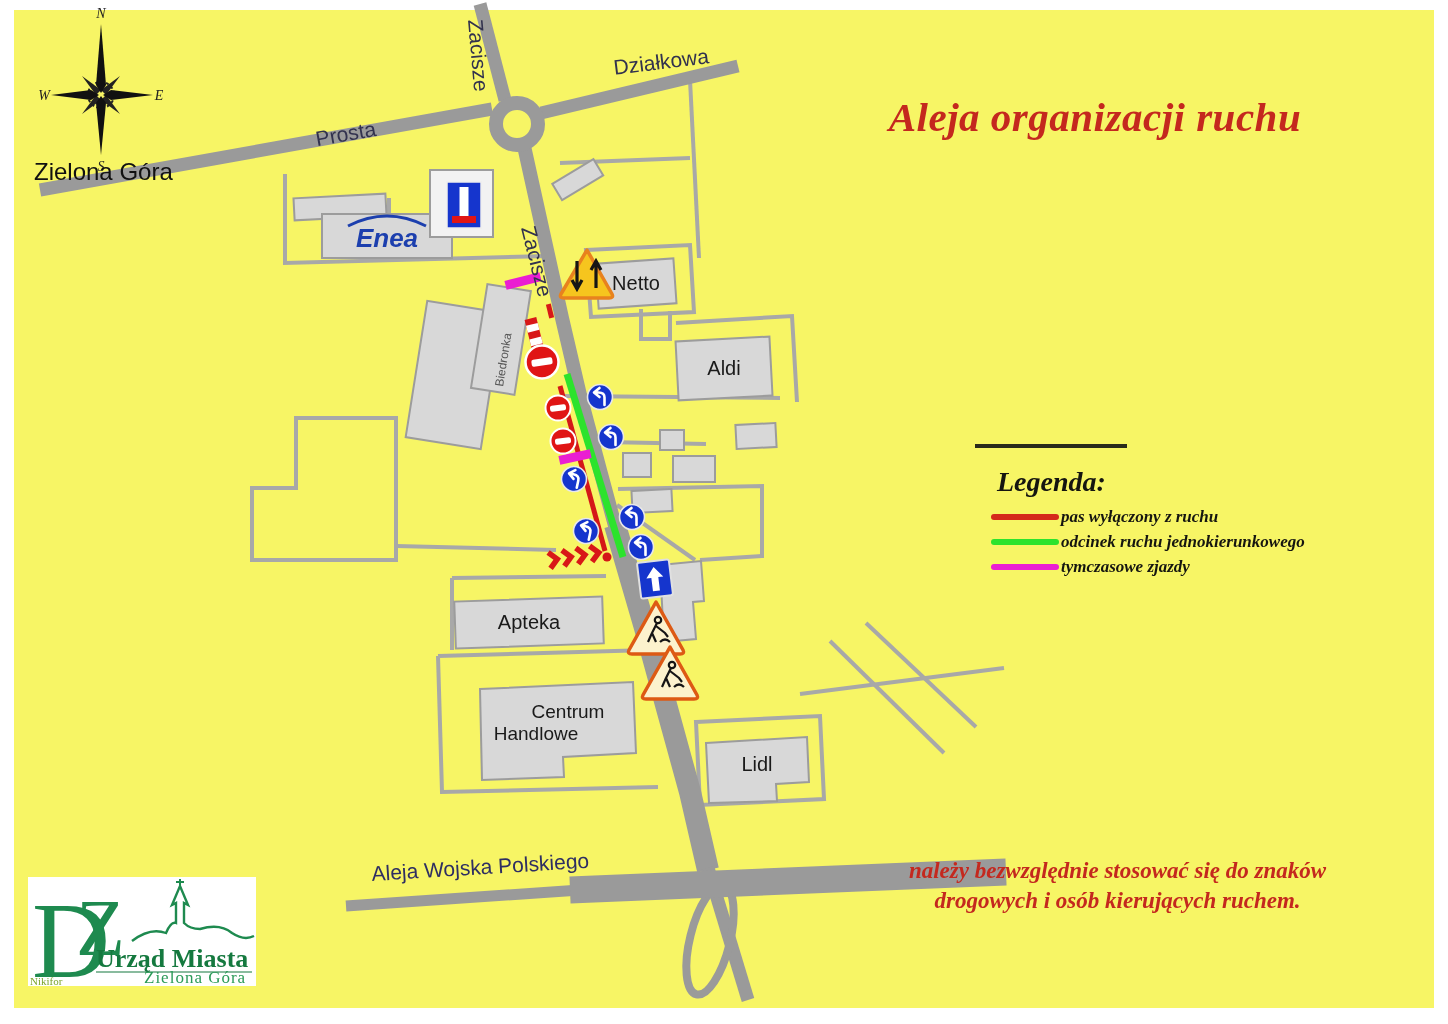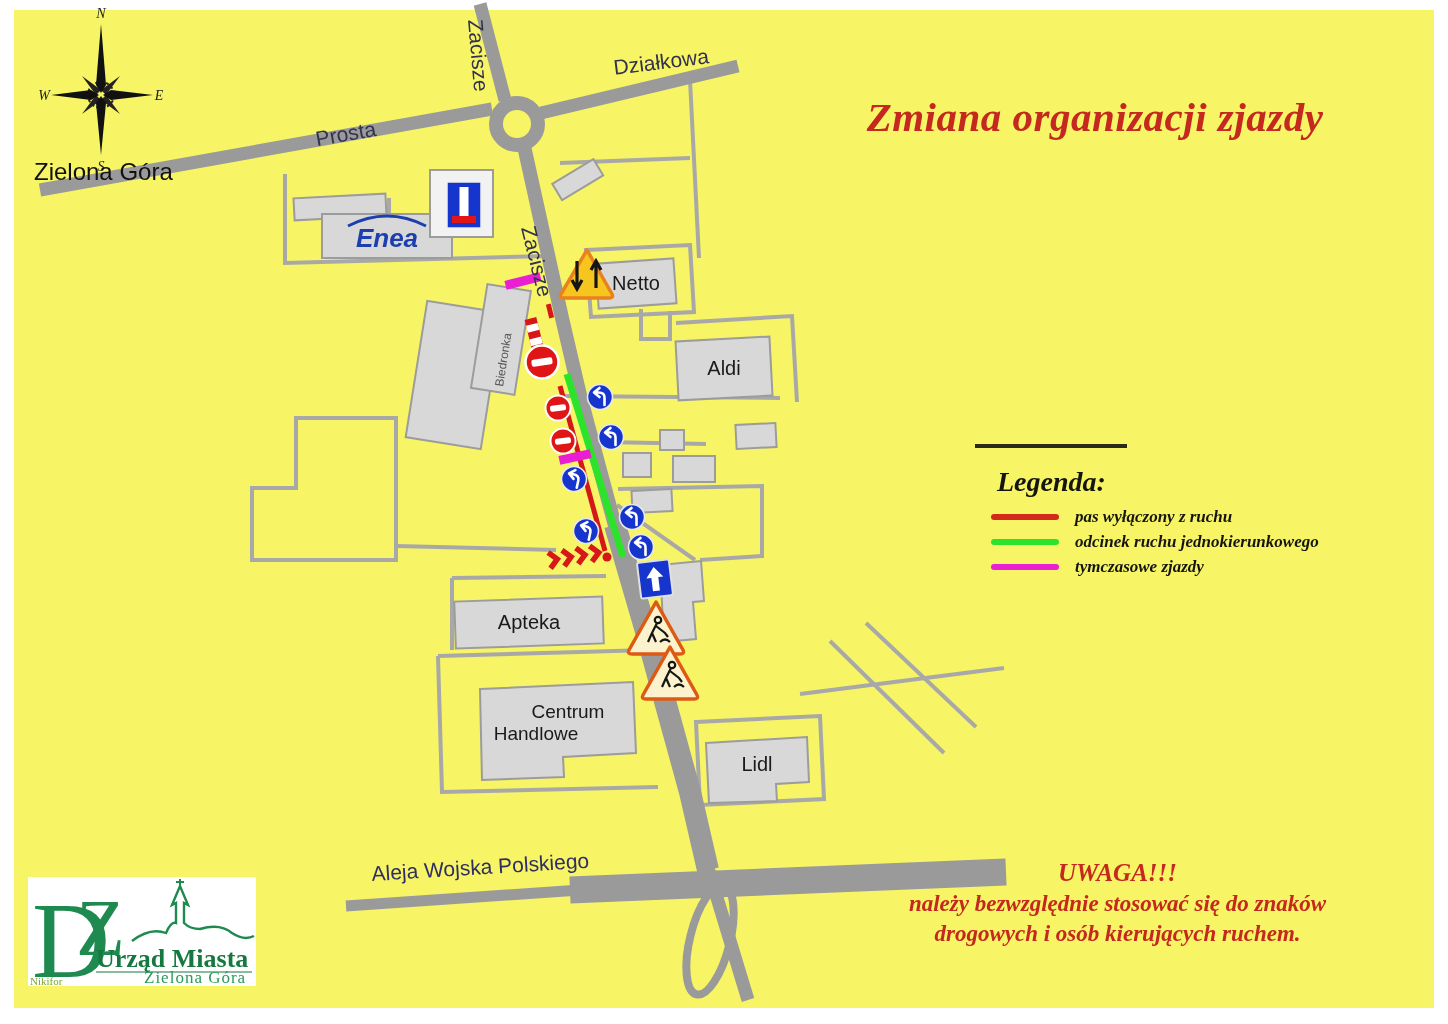--- a/index.html
+++ b/index.html
@@ -18,21 +18,21 @@
     font-style:italic;font-weight:bold;line-height:1.26;letter-spacing:0.5px;
   }
   .poster-title .t1{font-size:41px;}
   .poster-title .t2{font-size:39px;}
   .legend{left:975px;top:444px;width:410px;color:#151510;}
   .legend-rule{width:152px;height:4px;background:#2a2a1a;}
   .legend-title{
     margin:18px 0 10px 22px;font-family:"Liberation Serif","DejaVu Serif",serif;
     font-style:italic;font-weight:bold;font-size:28px;
   }
-  .legend-row{display:flex;align-items:center;gap:14px;margin:7px 0 0 14px;height:18px;}
+  .legend-row{display:flex;align-items:center;margin:7px 0 0 14px;height:18px;}
   .legend-label{
     font-family:"Liberation Serif","DejaVu Serif",serif;
     font-style:italic;font-weight:bold;font-size:17px;white-space:nowrap;
   }
   .warning{
     left:845px;top:856px;width:545px;text-align:center;color:#c4281e;
     font-family:"Liberation Serif","DejaVu Serif",serif;
     font-style:italic;font-weight:bold;line-height:1.32;
   }
   .warning .w1{font-size:25px;}
@@ -226,21 +226,21 @@
         <text x="0" y="-77">N</text>
         <text x="58" y="5">E</text>
         <text x="0" y="76">S</text>
         <text x="-57" y="5">W</text>
       </g>
     </g>
     <text x="34" y="180" font-size="24" fill="#111111">Zielona Góra</text>
   </svg>
 
   <div class="overlay poster-title">
-    <div class="t1">Zmiana organizacji zjazdy</div>
+    <div class="t1">Aleja organizacji ruchu</div>
   </div>
 
   <div class="overlay legend">
     <div class="legend-rule"></div>
     <div class="legend-title">Legenda:</div>
     <div class="legend-row">
       <svg width="72" height="10">
         <rect x="2" y="2" width="68" height="6" rx="3" fill="#d42a1a"></rect>
       </svg>
       <span class="legend-label">pas wyłączony z ruchu</span>
@@ -253,21 +253,20 @@
     </div>
     <div class="legend-row">
       <svg width="72" height="10">
         <rect x="2" y="2" width="68" height="6" rx="3" fill="#ea1ed2"></rect>
       </svg>
       <span class="legend-label">tymczasowe zjazdy</span>
     </div>
   </div>
 
   <div class="overlay warning">
-    <div class="w1">UWAGA!!!</div>
     <div class="w3">należy bezwzględnie stosować się do znaków</div>
     <div class="w4">drogowych i osób kierujących ruchem.</div>
   </div>
 
   <svg class="overlay" style="left:28px;top:877px;" width="228" height="109">
     <rect x="0" y="0" width="228" height="109" fill="#ffffff"></rect>
     <text x="4" y="100" font-family="Liberation Serif, DejaVu Serif, serif" font-size="108" fill="#1e8a4f">D</text>
     <text x="48" y="78" font-family="Liberation Serif, DejaVu Serif, serif" font-size="80" fill="#1e8a4f">Z</text>
     <path d="M104,64 Q122,50 138,56 Q143,44 148,46 L148,26 L144,28 L152,9 L160,28 L156,26 L156,46 Q162,52 172,52 Q192,46 204,56 Q216,64 226,59" stroke="#1e8a4f" stroke-width="2.4" fill="none"></path>
     <path d="M152,9 L152,2 M148,5 L156,5" stroke="#1e8a4f" stroke-width="2" fill="none"></path>

